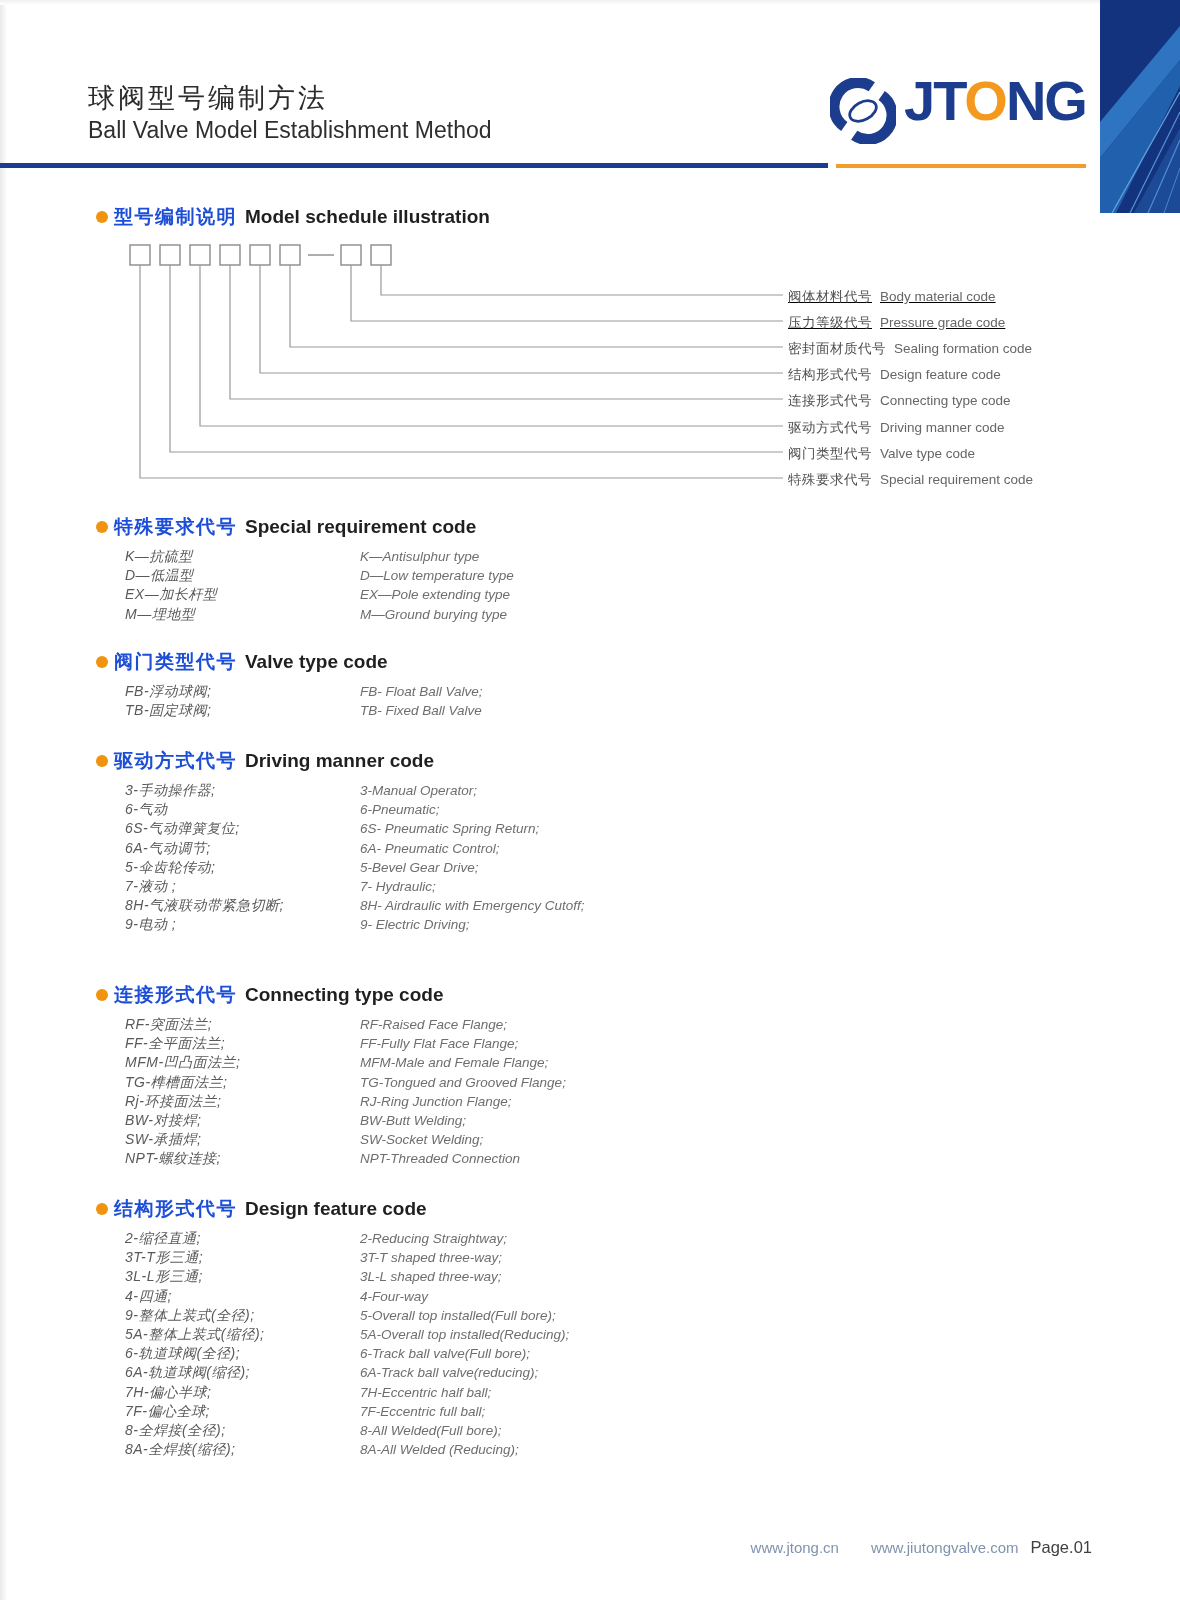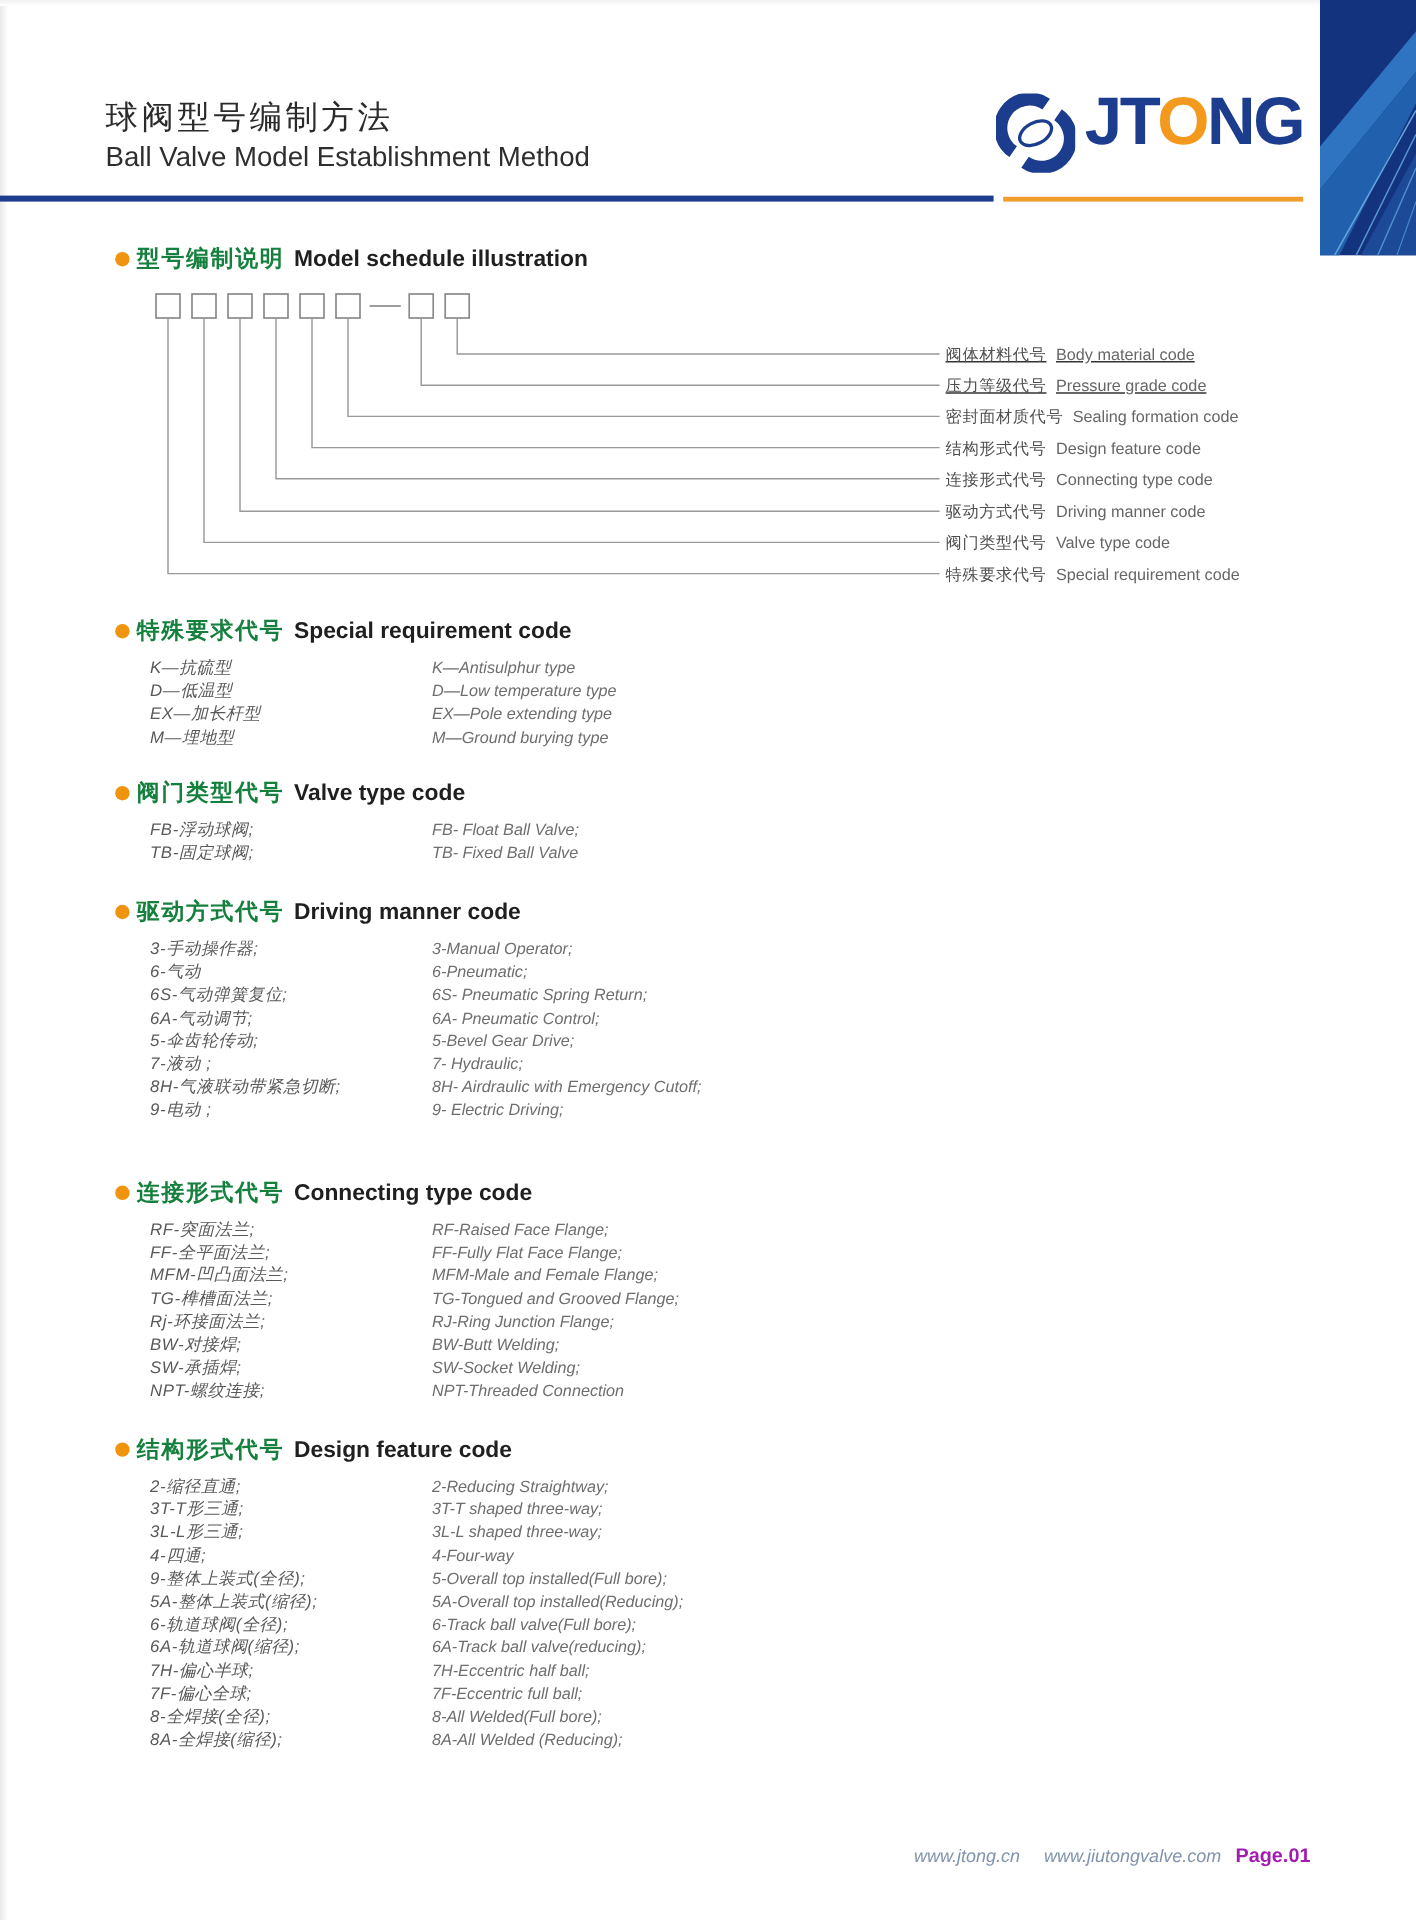--- a/index.html
+++ b/index.html
@@ -25,21 +25,21 @@
     color:#1c3c8e;letter-spacing:-2px;}
   .logo-text .o{color:#f39a1e;}
 
   .corner{position:absolute;left:1100px;top:0;width:80px;height:213px;}
 
   
   .sec{position:absolute;left:96px;width:1000px;}
   .sec-head{height:22px;line-height:22px;margin-bottom:9px;white-space:nowrap;}
   .bullet{display:inline-block;width:12px;height:12px;border-radius:50%;
     background:#f0930f;margin-right:6px;}
-  .t-zh{font-size:19px;font-weight:bold;color:#15803d;letter-spacing:1.5px;}
+  .t-zh{font-size:19px;font-weight:bold;color:#1d4ed8;letter-spacing:1.5px;}
   .t-en{font-size:19px;font-weight:bold;color:#1f1f1f;margin-left:8px;}
 
   
   .items{padding-left:29px;font-style:italic;}
   .row{display:flex;line-height:19.2px;white-space:nowrap;}
   .row .zh{width:235px;font-size:14px;color:#595959;letter-spacing:.5px;}
   .row .en{font-size:13.5px;color:#6e6e6e;}
 
   
   .dsvg{position:absolute;left:95px;top:240px;}
@@ -47,22 +47,22 @@
   .drow{position:absolute;left:0;height:18px;line-height:18px;white-space:nowrap;}
   .drow:nth-child(1){top:0px;text-decoration:underline;}  .drow:nth-child(2){top:26px;text-decoration:underline;}
   .drow:nth-child(3){top:52px;} .drow:nth-child(4){top:78px;}
   .drow:nth-child(5){top:104px;}.drow:nth-child(6){top:131px;}
   .drow:nth-child(7){top:157px;}.drow:nth-child(8){top:183px;}
   .drow .zh{font-size:13.5px;color:#4f4f4f;margin-right:8px;letter-spacing:.5px;}
   .drow .en{font-size:13.5px;color:#666666;}
 
   
   .footer{position:absolute;top:1538px;right:88px;display:flex;align-items:baseline;white-space:nowrap;}
-  .footer .url{font-size:15px;color:#8093ad;margin-left:20px;text-decoration:none;font-style:italic;}
-  .footer .pg{font-size:16.5px;font-weight:bold;color:#a21caf;margin-left:12px;}
+  .footer .url{font-size:15px;color:#8093ad;margin-left:32px;text-decoration:none;}
+  .footer .pg{font-size:16.5px;font-weight:normal;color:#404040;margin-left:12px;}
 </style>
 </head>
 <body>
 
 <div class="edge-left"></div>
 <div class="edge-top"></div>
 
 <div class="hdr-zh">球阀型号编制方法</div>
 <div class="hdr-en">Ball Valve Model Establishment Method</div>
 <div class="div-navy"></div>

